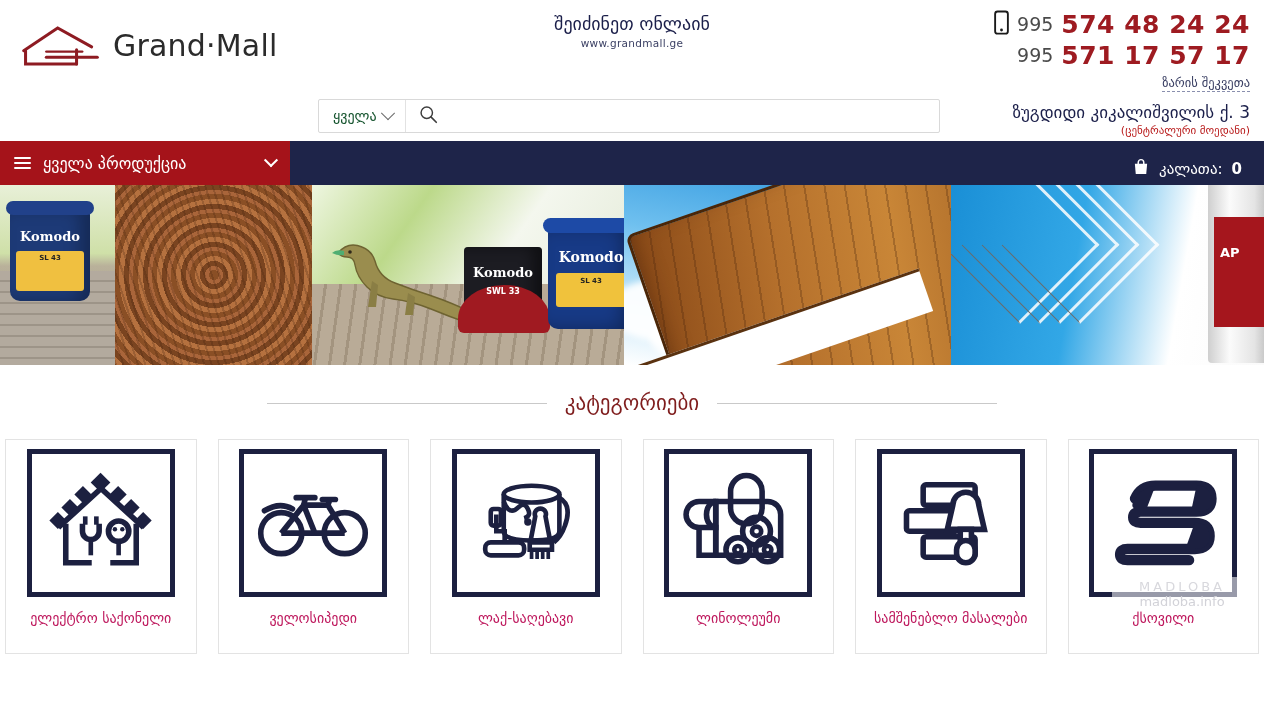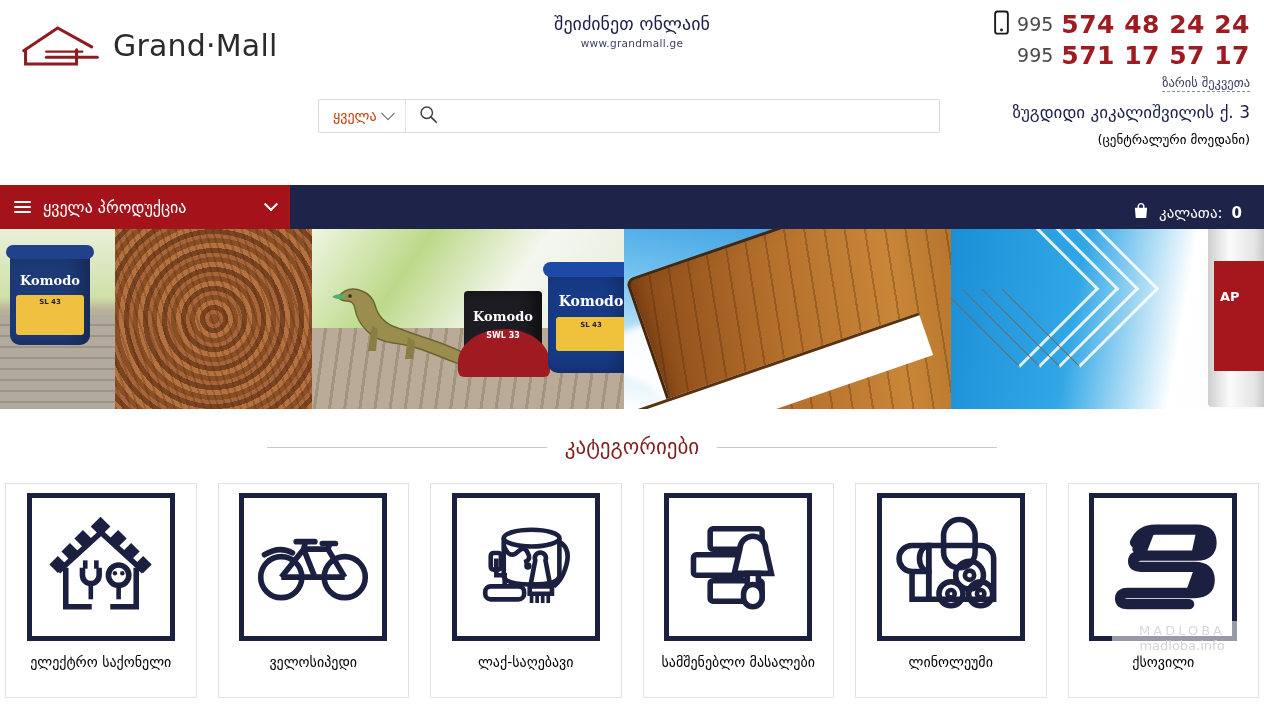--- a/index.html
+++ b/index.html
@@ -4,41 +4,41 @@
 <style>
   html,body{margin:0;padding:0;}
   body{
     width:1264px;height:710px;overflow:hidden;background:#ffffff;
     font-family:"DejaVu Sans","Liberation Sans",sans-serif;
     color:#222;
   }
   .page{position:relative;width:1264px;height:710px;}
 
   
-  .topbar{position:relative;height:185px;background:#fff;}
+  .topbar{position:relative;height:141px;background:#fff;}
 
   .logo{position:absolute;left:18px;top:22px;display:flex;align-items:center;gap:10px;}
   .logo-mark{width:85px;height:46px;}
   .logo-text{font-size:30px;letter-spacing:.2px;color:#2b2b2b;font-family:"DejaVu Sans","Liberation Sans",sans-serif;}
 
   .center-head{position:absolute;left:0;right:0;top:14px;text-align:center;}
   .center-head .ge{
     font-size:18px;color:#1b1f4a;font-family:"DejaVu Sans","Liberation Sans",sans-serif;
     line-height:1.15;
   }
   .center-head .url{font-size:10.5px;color:#3a3f63;letter-spacing:.3px;margin-top:2px;}
 
   
   .search-wrap{
     position:absolute;left:318px;top:99px;width:620px;height:32px;
     border:1px solid #d9d9d9;background:#fff;border-radius:2px;display:flex;align-items:center;
   }
   .search-cat{
     display:flex;align-items:center;gap:6px;height:100%;padding:0 12px 0 14px;
-    border-right:1px solid #e2e2e2;color:#c2410c;font-size:14px;white-space:nowrap;cursor:pointer;
+    border-right:1px solid #e2e2e2;color:#14532d;font-size:14px;white-space:nowrap;cursor:pointer;
   }
   .chev{width:9px;height:9px;border-right:1.6px solid #6b6b6b;border-bottom:1.6px solid #6b6b6b;
         transform:rotate(45deg) translate(-2px,-2px);display:inline-block;}
   .search-input{
     flex:1;border:0;outline:0;height:100%;padding:0 12px;font-size:13.5px;color:#333;
     font-family:"DejaVu Sans","Liberation Sans",sans-serif;background:transparent;
   }
   .search-input::placeholder{color:#b2b2b2;}
   .search-btn{width:46px;height:100%;display:flex;align-items:center;justify-content:center;
               background:transparent;border:0;cursor:pointer;}
@@ -46,21 +46,21 @@
   .right-head{position:absolute;right:14px;top:10px;text-align:right;}
   .phone-row{display:flex;align-items:center;justify-content:flex-end;gap:8px;line-height:1;}
   .phone-row + .phone-row{margin-top:5px;}
   .pfx{font-size:19px;color:#4a4a4a;font-family:"DejaVu Sans","Liberation Sans",sans-serif;}
   .pnum{font-size:25px;font-weight:bold;color:#9e1b21;letter-spacing:.5px;}
   .callback{
     display:inline-block;margin-top:7px;font-size:12.5px;color:#3a3f63;
     border-bottom:1px dashed #8a8fae;padding-bottom:1px;cursor:pointer;
   }
   .addr{margin-top:10px;font-size:17px;color:#1b1f4a;line-height:1.25;}
-  .addr-sub{font-size:13px;color:#000000;margin-top:9px;}
+  .addr-sub{font-size:11px;color:#b91c1c;margin-top:1px;}
   .mailrow{margin-top:3px;font-size:12.5px;color:#2c3157;display:flex;align-items:center;
            justify-content:flex-end;gap:5px;}
   .mail-link{color:#b5651d;cursor:pointer;font-size:13px;}
 
   
   .navbar{position:relative;height:44px;background:#1e2449;display:flex;align-items:stretch;}
   .nav-all{
     width:290px;background:#a5131a;display:flex;align-items:center;gap:12px;
     padding:0 14px;color:#fff;cursor:pointer;box-sizing:border-box;
   }
@@ -143,21 +143,21 @@
 
   .cards{display:flex;gap:21px;padding:24px 5px 0 5px;box-sizing:border-box;}
   .card{
     flex:1;background:#fff;border:1px solid #e3e3e3;height:215px;
     display:flex;flex-direction:column;align-items:center;cursor:pointer;box-sizing:border-box;
   }
   .card .iconbox{
     width:148px;height:148px;border:5px solid #1c2040;margin-top:9px;
     display:flex;align-items:center;justify-content:center;background:#fff;box-sizing:border-box;
   }
-  .card .clabel{margin-top:13px;font-size:14px;color:#000000;text-align:center;line-height:1.2;padding:0 4px;}
+  .card .clabel{margin-top:13px;font-size:14px;color:#be185d;text-align:center;line-height:1.2;padding:0 4px;}
 
   .watermark{
     position:absolute;right:12px;bottom:42px;width:136px;text-align:center;
     background:rgba(255,255,255,.55);padding:3px 2px;pointer-events:none;
   }
   .watermark .w1{font-size:13px;letter-spacing:3px;color:#d8d8dd;font-weight:normal;line-height:1.1;}
   .watermark .w2{font-size:13px;color:#d2d2d8;line-height:1.1;}
 </style>
 </head>
 <body>
@@ -383,56 +383,56 @@
             </svg>
           </span>
         </div>
         <div class="clabel">ლაქ-საღებავი</div>
       </div>
 
       <div class="card">
         <div class="iconbox">
           <span>
             <svg viewBox="0 0 120 110" width="112" height="102">
-              <rect x="30" y="16" width="56" height="22" rx="3" fill="none" stroke="#1c2040" stroke-width="6"></rect>
-              <rect x="12" y="44" width="56" height="22" rx="3" fill="none" stroke="#1c2040" stroke-width="6"></rect>
-              <rect x="30" y="72" width="56" height="22" rx="3" fill="none" stroke="#1c2040" stroke-width="6"></rect>
-              <path d="M76 24 a14 14 0 0 1 14 14 l6 26 H56 l6 -26 a14 14 0 0 1 14 -14 Z" fill="#ffffff" stroke="#1c2040" stroke-width="6"></path>
-              <rect x="70" y="64" width="12" height="14" fill="#ffffff" stroke="#1c2040" stroke-width="6"></rect>
-              <rect x="66" y="76" width="20" height="24" rx="10" fill="#ffffff" stroke="#1c2040" stroke-width="6"></rect>
-            </svg>
-          </span>
-        </div>
-        <div class="clabel">სამშენებლო მასალები</div>
-      </div>
-
-      <div class="card">
-        <div class="iconbox">
-          <span>
-            <svg viewBox="0 0 120 110" width="112" height="102">
               <rect x="52" y="6" width="34" height="52" rx="17" fill="none" stroke="#1c2040" stroke-width="6"></rect>
               <path d="M36 34 h56 a14 14 0 0 1 14 14 v44 a0 0 0 0 1 0 0 H36 Z" fill="none" stroke="#1c2040" stroke-width="6"></path>
               <path d="M36 34 a10 14 0 0 0 0 28 V92" fill="none" stroke="#1c2040" stroke-width="6"></path>
               <path d="M18 34 h18 v28 H18 a8 8 0 0 1 0 -28 Z" fill="none" stroke="#1c2040" stroke-width="6"></path>
               <path d="M18 62 V92 h18" fill="none" stroke="#1c2040" stroke-width="6"></path>
               <circle cx="80" cy="66" r="15" fill="none" stroke="#1c2040" stroke-width="6"></circle>
               <circle cx="80" cy="66" r="5" fill="none" stroke="#1c2040" stroke-width="5"></circle>
               <circle cx="60" cy="86" r="13" fill="none" stroke="#1c2040" stroke-width="6"></circle>
               <circle cx="60" cy="86" r="4" fill="none" stroke="#1c2040" stroke-width="5"></circle>
               <circle cx="92" cy="86" r="13" fill="none" stroke="#1c2040" stroke-width="6"></circle>
               <circle cx="92" cy="86" r="4" fill="none" stroke="#1c2040" stroke-width="5"></circle>
             </svg>
           </span>
         </div>
         <div class="clabel">ლინოლეუმი</div>
       </div>
 
       <div class="card">
         <div class="iconbox">
           <span>
+            <svg viewBox="0 0 120 110" width="112" height="102">
+              <rect x="30" y="16" width="56" height="22" rx="3" fill="none" stroke="#1c2040" stroke-width="6"></rect>
+              <rect x="12" y="44" width="56" height="22" rx="3" fill="none" stroke="#1c2040" stroke-width="6"></rect>
+              <rect x="30" y="72" width="56" height="22" rx="3" fill="none" stroke="#1c2040" stroke-width="6"></rect>
+              <path d="M76 24 a14 14 0 0 1 14 14 l6 26 H56 l6 -26 a14 14 0 0 1 14 -14 Z" fill="#ffffff" stroke="#1c2040" stroke-width="6"></path>
+              <rect x="70" y="64" width="12" height="14" fill="#ffffff" stroke="#1c2040" stroke-width="6"></rect>
+              <rect x="66" y="76" width="20" height="24" rx="10" fill="#ffffff" stroke="#1c2040" stroke-width="6"></rect>
+            </svg>
+          </span>
+        </div>
+        <div class="clabel">სამშენებლო მასალები</div>
+      </div>
+
+      <div class="card">
+        <div class="iconbox">
+          <span>
             <svg viewBox="0 0 120 100" width="112" height="94">
               <path d="M30 26 q6 -14 22 -14 h44 q16 0 16 14 q0 14 -16 14 H36 q-8 0 -8 6 q0 6 8 6 h58
                        q16 0 16 14 q0 14 -16 14 H22 q-8 0 -8 6 q0 6 8 6 h66" fill="none" stroke="#1c2040" stroke-width="11" stroke-linecap="round" stroke-linejoin="round"></path>
               <path d="M52 12 q-14 2 -22 14 l0 0 q-8 12 6 12 h6 Z" fill="#1c2040"></path>
               <path d="M96 12 q14 0 16 14 q2 14 -14 14 h-8 Z" fill="#1c2040"></path>
               <path d="M94 52 q16 0 16 14 q0 14 -16 14 h-10 Z" fill="#1c2040"></path>
             </svg>
           </span>
         </div>
         <div class="clabel">ქსოვილი</div>

